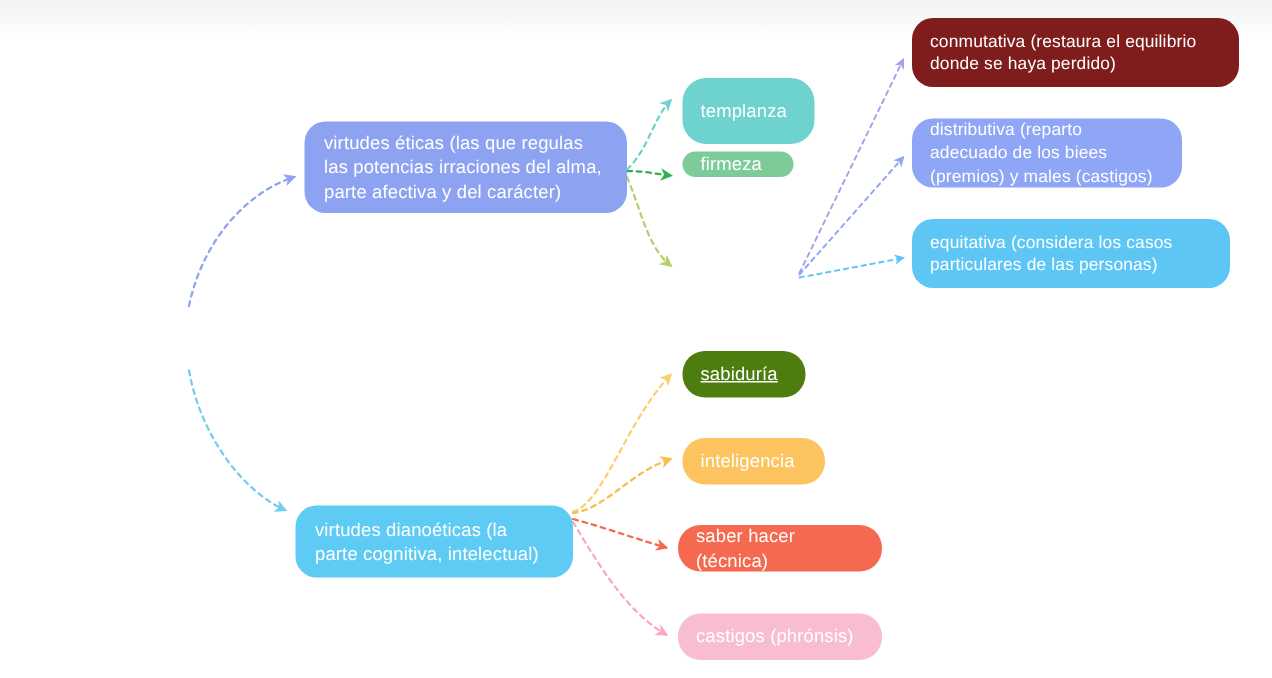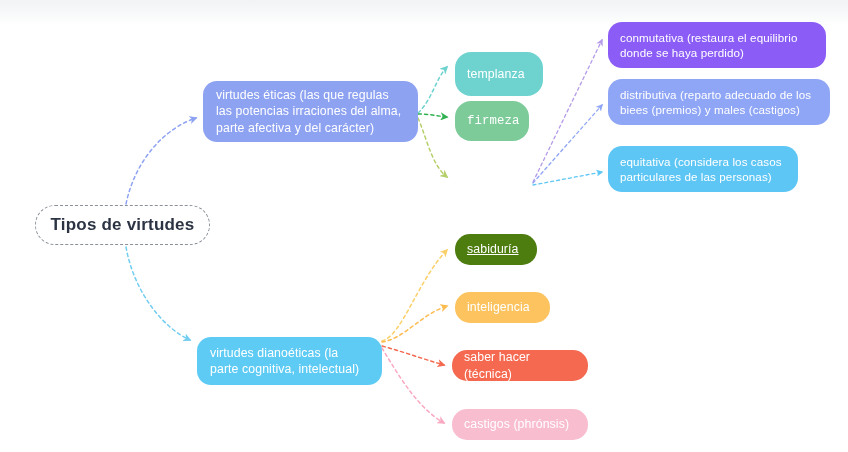--- a/index.html
+++ b/index.html
@@ -53,29 +53,29 @@
     font-size: 17px;
     letter-spacing: 0.2px;
   }
   
   #n-eticas   { left:203px; top:81px;  width:215px; height:61px;  border-radius:14px;
                 background:#8ea2f2; font-size:12.3px; padding:0 13px; }
   #n-dianoeticas { left:197px; top:320px; width:185px; height:48px; border-radius:14px;
                 background:#5ecbf5; font-size:12.3px; padding:0 13px;margin-top:17px; }
   #n-templanza { left:455px; top:52px;  width:88px; height:44px; border-radius:16px;
                 background:#6ed3cf; font-size:12.3px; padding:0 12px; }
-  #n-firmeza   { left:455px; top:101px; width:74px; height:40px; border-radius:16px;
-                background:#7ecb9a; font-size:12.3px; padding:0 12px;font-family:Liberation Mono, monospace; }
+  #n-firmeza   { left:455px; top:101px; width:74px; height:17px; border-radius:16px;
+                background:#7ecb9a; font-size:12.3px; padding:0 12px; }
   #n-justicia  { left:455px; top:160px; width:76px; height:37px; border-radius:18px;
                 background:#b5d06a; font-size:12.3px; padding:0 12px; }
-  #n-conmutativa { left:608px; top:22px;  width:218px; height:46px; border-radius:14px;
-                background:#8b5cf6; font-size:11.6px; padding:0 12px; }
-  #n-distributiva { left:608px; top:79px; width:222px; height:46px; border-radius:14px;
+  #n-conmutativa { left:608px; top:12px;  width:218px; height:46px; border-radius:14px;
+                background:#7f1d1d; font-size:11.6px; padding:0 12px; }
+  #n-distributiva { left:608px; top:79px; width:180px; height:46px; border-radius:14px;
                 background:#8fa5f5; font-size:11.6px; padding:0 12px; }
-  #n-equitativa { left:608px; top:146px; width:190px; height:46px; border-radius:14px;
+  #n-equitativa { left:608px; top:146px; width:212px; height:46px; border-radius:14px;
                 background:#5ec6f5; font-size:11.6px; padding:0 12px; }
   #n-sabiduria { left:455px; top:234px; width:82px; height:31px; border-radius:15px;
                 background:#4d7c0f; font-size:12.3px; padding:0 12px;text-decoration:underline; }
   #n-inteligencia { left:455px; top:292px; width:95px; height:31px; border-radius:15px;
                 background:#fcc35f; font-size:12.3px; padding:10px 12px; }
   #n-saberhacer { left:452px; top:350px; width:136px; height:31px; border-radius:15px;
                 background:#f4694f; font-size:12.3px; padding:0 12px;justify-content:center; }
   #n-prudencia { left:452px; top:409px; width:136px; height:31px; border-radius:15px;
                 background:#f8bed0; font-size:12.3px; padding:0 12px; }
   #n-root { left:35px; top:205px; width:175px; height:40px; }
@@ -145,23 +145,20 @@
 
     <path d="M 382 341 C 402 336 418 280 447 250" fill="none" stroke="#fbd06a" stroke-width="1.5" stroke-dasharray="3.2 3.2" stroke-linecap="round" marker-end="url(#a-sabiduria)"></path>
 
     <path d="M 382 342 C 404 339 420 315 447 306" fill="none" stroke="#fcbb4e" stroke-width="1.5" stroke-dasharray="3.2 3.2" stroke-linecap="round" marker-end="url(#a-inteligencia)"></path>
 
     <path d="M 382 346 C 404 352 420 358 444 365" fill="none" stroke="#f4694f" stroke-width="1.5" stroke-dasharray="3.2 3.2" stroke-linecap="round" marker-end="url(#a-saberhacer)"></path>
 
     <path d="M 382 348 C 400 378 418 408 444 423" fill="none" stroke="#f9a8c0" stroke-width="1.5" stroke-dasharray="3.2 3.2" stroke-linecap="round" marker-end="url(#a-prudencia)"></path>
   </svg>
 
-  <div class="root" id="n-root">
-    <span>Tipos de virtudes</span>
-  </div>
 
   <div class="node" id="n-eticas">
     <span>virtudes éticas (las que regulas las potencias irraciones del alma, parte afectiva y del carácter)</span>
   </div>
 
   <div class="node" id="n-templanza">
     <span>templanza</span>
   </div>
 
   <div class="node" id="n-firmeza">

